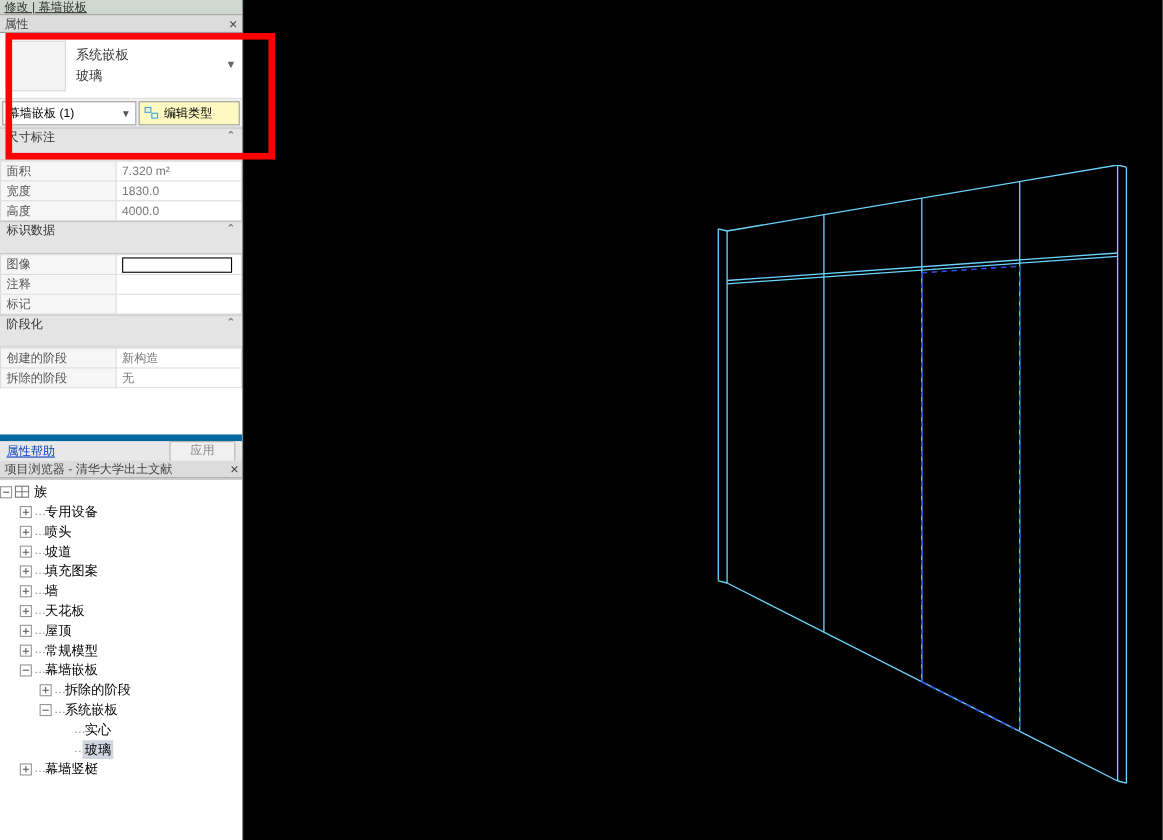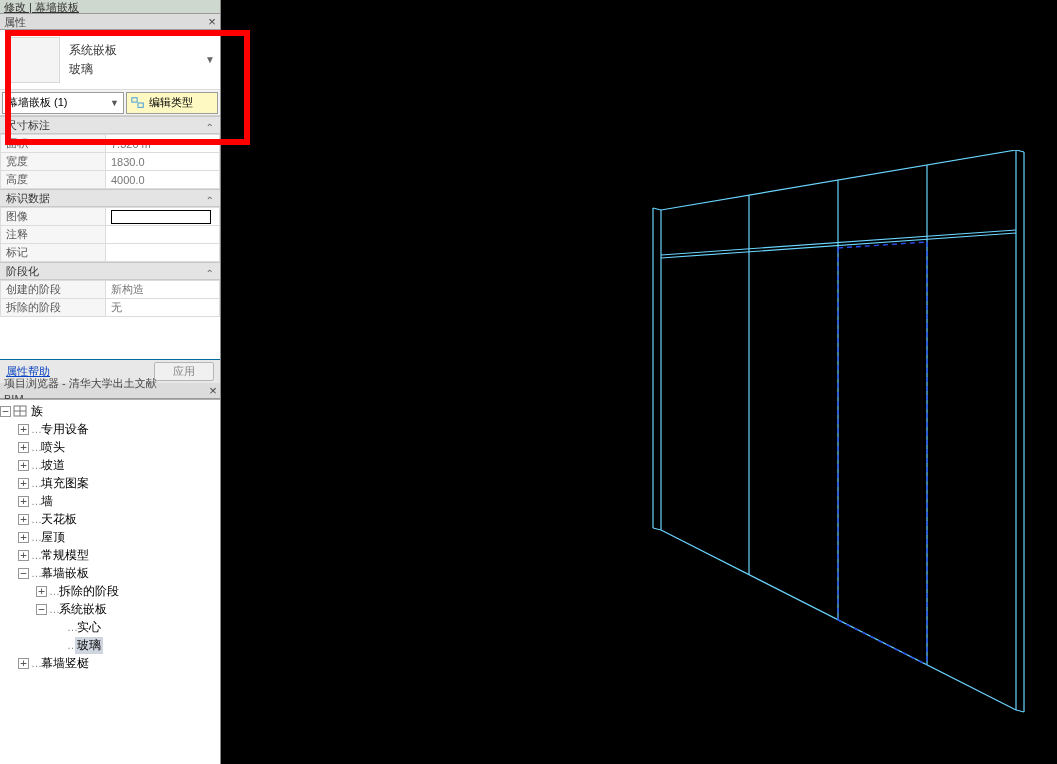--- a/index.html
+++ b/index.html
@@ -16,21 +16,21 @@
     .app { display:flex; height:764px; }
     
     .left-col { width:221px; display:flex; flex-direction:column; background:#e8e8e8; border-right:1px solid #8a8a8a; }
     .ribbon-strip { height:14px; background:#cfd8cf; border-bottom:1px solid #9a9a9a; font-size:11px; padding-left:4px; color:#333; line-height:14px;text-decoration:underline; }
     
     .panel-title {
       background:#dcdcdc;
       border-bottom:1px solid #9a9a9a;
       height:16px; line-height:16px;
       font-size:11px; padding-left:4px;
-      display:flex; justify-content:space-between; align-items:center;
+      display:flex; justify-content:space-between; 
       color:#444;
       gap:44px;
     }
     .panel-title .close { width:16px; text-align:center; cursor:pointer; font-size:13px; }
     
     .type-selector {
       height:60px; background:#fff;
       display:flex; align-items:center;
       border-bottom:1px solid #dcdcdc;
     }
@@ -52,41 +52,41 @@
     .instance-dd .dd-caret { font-size:9px; color:#555;}
     .edit-type-btn {
       flex:1; height:22px; margin:0 2px;
       border:1px solid #9c9c9c; background:#fef9c3;
       display:flex; align-items:center; justify-content:flex-start;
       font-size:11px; cursor:pointer; padding:0 4px; gap:4px;
     }
     .edit-type-btn svg{width:14px;height:14px;}
     
     .prop-group-header {
-      height:18px; background:#e4e4e4; border-top:1px solid #c8c8c8;
+      height:30px; background:#e4e4e4; border-top:1px solid #c8c8c8;
       border-bottom:1px solid #c8c8c8;
-      display:flex; justify-content:space-between; align-items:flex-end;
+      display:flex; justify-content:space-between; align-items:flex-start;
       font-size:11px; font-weight:normal; padding:0 6px; color:#333;
     }
     .prop-group-header .coll { font-size:10px; color:#666; cursor:pointer; }
     .prop-table { width:100%; border-collapse:collapse; background:#fff; }
     .prop-table td {
       border:1px solid #dcdcdc; height:18px; font-size:11px;
       padding:0 5px; color:#555;
     }
     .prop-table td.key { width:105px; background:#f6f6f6;}
     .prop-table td.val { background:#fff; }
     .prop-table td.val.ro { color:#777; }
     .prop-image-input{
        width:100px;height:14px;border:1px solid #000;font-size:11px;padding:0 2px;background:#fff;
     }
     .prop-footer {
       height:24px; display:flex; align-items:center; justify-content:space-between;
       padding:0 6px;
-      border-top:1px solid #0369a1;
+      border-top:6px solid #0369a1;
       background:#e8e8e8;
     }
     .prop-footer a { color:#0a43c1; text-decoration:underline; font-size:11px; }
     .apply-btn {
       width:60px; height:19px; border:1px solid #b5b5b5; background:#f0f0f0;
       font-size:11px; color:#888; text-align:center; line-height:17px;
       border-radius:2px;
     }
     
     .browser { flex:1; overflow:auto; background:#fff; border-top:1px solid #b0b0b0; font-size:12px; padding:2px 0; }

